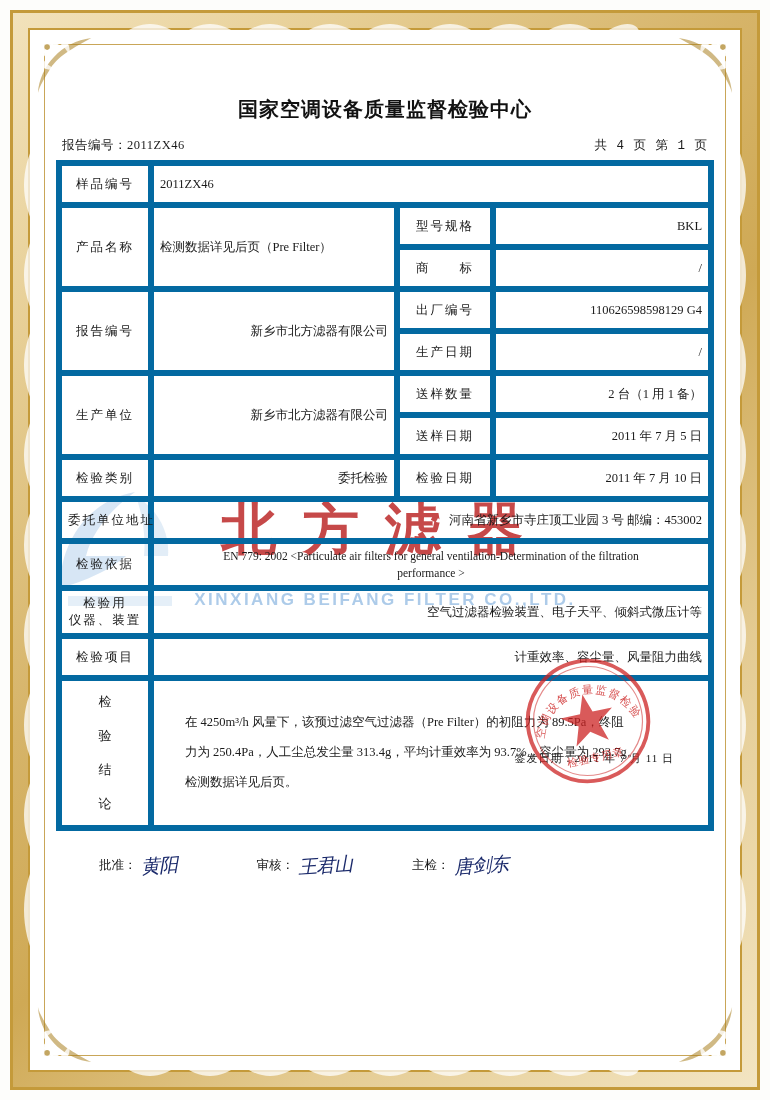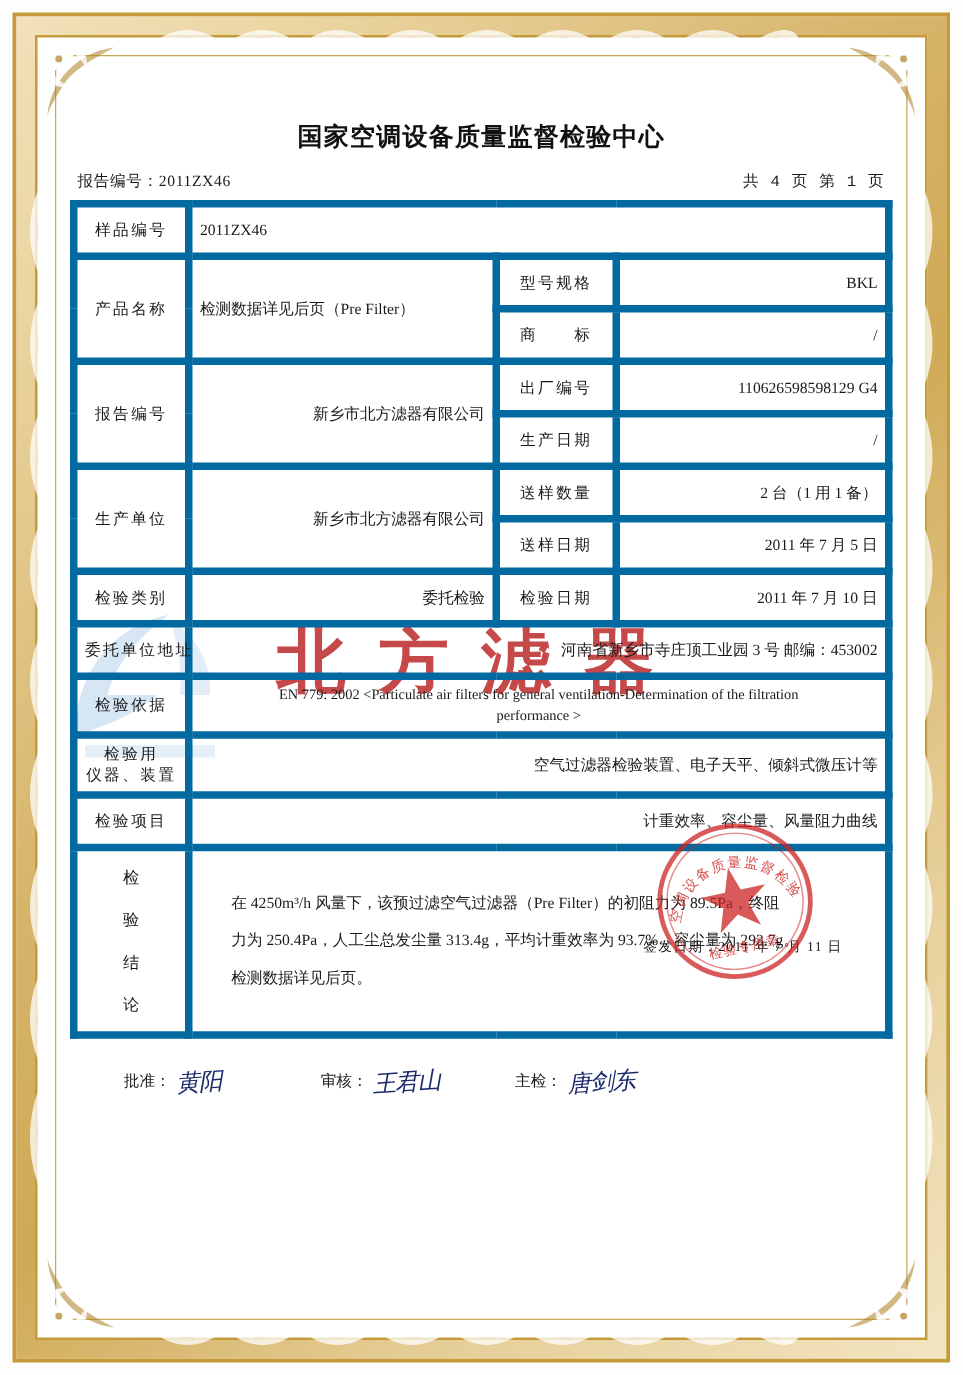--- a/index.html
+++ b/index.html
@@ -326,20 +326,21 @@
     </g>
   </svg>
 
   <div class="watermark">
     <svg class="wm-logo" viewBox="0 0 160 150">
       <path d="M20 118 C20 70 50 30 95 22 C70 40 52 62 46 86 L86 86 C74 96 56 108 20 118 Z" fill="#9fc3e6" opacity="0.75"></path>
       <path d="M96 26 C118 40 130 62 128 86 L104 86 C106 64 102 44 96 26 Z" fill="#9fc3e6" opacity="0.55"></path>
       <path d="M28 126 L132 126 L132 136 L28 136 Z" fill="#9fc3e6" opacity="0.5"></path>
     </svg>
     <div class="wm-cn">北方滤器</div>
+    <div class="wm-text">XINXIANG BEIFANG FILTER CO.,LTD.</div>
   </div>
 
   <div class="content">
 
     <div class="header">
       <div class="org-title">国家空调设备质量监督检验中心</div>
     </div>
 
     <div class="meta-row">
       <div class="report-no">

